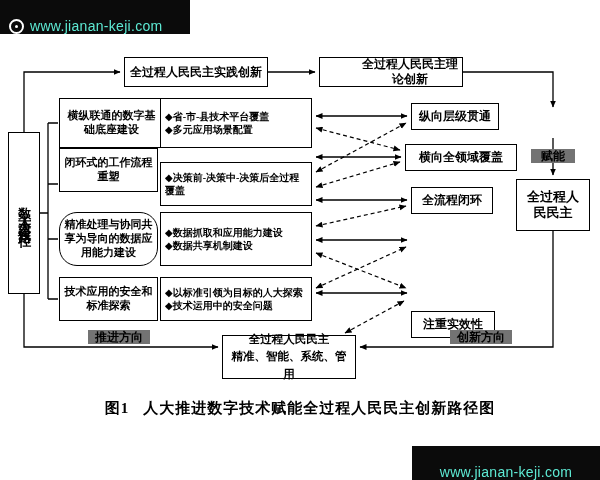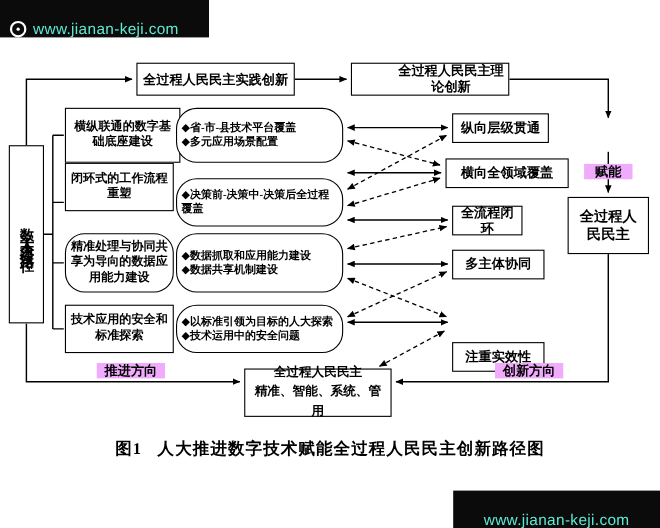--- a/index.html
+++ b/index.html
@@ -2,27 +2,27 @@
 <html><head>
 <meta charset="utf-8">
 <style>
   html,body{margin:0;padding:0;background:#fff;}
   #page{position:relative;width:600px;height:480px;background:#fff;overflow:hidden;
         font-family:"Liberation Serif","DejaVu Serif",serif;color:#000;}
   .box{position:absolute;box-sizing:border-box;border:1.5px solid #000;background:#fff;
        display:flex;align-items:center;justify-content:center;text-align:center;
        font-weight:bold;z-index:2;line-height:1.25;padding:1px 3px;}
   .bullets{flex-direction:column;align-items:flex-start;justify-content:center;
-       text-align:left;padding:2px 4px;line-height:1.3;border-radius:19px;}
+       text-align:left;padding:2px 4px;line-height:1.3;}
   .cat{font-size:11px;}
   .blt{font-size:10px;font-weight:bold;}
   .feat{font-size:12px;}
   .topbox{font-size:12px;}
   .vertical{writing-mode:vertical-rl;letter-spacing:4px;font-size:13px;font-weight:bold;}
-  .lbl{position:absolute;z-index:3;background:#f0abfc;font-weight:bold;text-align:center;
+  .lbl{position:absolute;z-index:3;background:#737373;font-weight:bold;text-align:center;
        font-size:12px;line-height:1.2;}
   #connectors{position:absolute;left:0;top:0;z-index:1;}
   .wm{position:absolute;background:#0b0b0b;display:flex;align-items:flex-end;z-index:5;
       font-family:"Liberation Sans","DejaVu Sans",sans-serif;color:#5eead4;font-size:14px;letter-spacing:.3px;}
   .lens{width:11px;height:11px;border:2px solid #fff;border-radius:50%;display:inline-flex;
         align-items:center;justify-content:center;margin:0 6px 0 9px;flex:0 0 auto;}
   .lens i{width:3px;height:3px;background:#fff;border-radius:50%;}
   #caption{position:absolute;left:0;top:399px;width:600px;text-align:center;
            font-size:15px;font-weight:bold;letter-spacing:1px;}
   #caption .gap{display:inline-block;width:14px;}
@@ -102,22 +102,21 @@
   <div class="box bullets" style="left:160px;top:162px;width:152px;height:44px;">
     <div class="blt">◆决策前-决策中-决策后全过程覆盖</div>
   </div>
   <div class="box bullets" style="left:160px;top:277px;width:152px;height:44px;">
     <div class="blt">◆以标准引领为目标的人大探索</div>
     <div class="blt">◆技术运用中的安全问题</div>
   </div>
 
   <div class="box feat" style="left:411px;top:103px;width:88px;height:27px;text-align:right;">纵向层级贯通</div>
   <div class="box feat" style="left:405px;top:144px;width:112px;height:27px;">横向全领域覆盖</div>
-  <div class="box feat" style="left:411px;top:187px;width:64px;height:27px;">全流程闭环</div>
-  <div class="box feat" style="left:411px;top:227px;width:84px;height:27px;">多主体协同</div>
+  <div class="box feat" style="left:411px;top:187px;width:82px;height:27px;">全流程闭环</div>
   <div class="box feat" style="left:411px;top:280px;width:84px;height:27px;margin-top:31px;">注重实效性</div>
 
   <div class="lbl" style="left:531px;top:149px;width:44px;">赋能</div>
   <div class="box" style="left:516px;top:179px;width:74px;height:52px;font-size:13px;padding:4px 8px;">全过程人民民主</div>
 
   <div class="box" style="left:222px;top:335px;width:134px;height:44px;flex-direction:column;font-size:11.5px;line-height:1.5;">
     <div>全过程人民民主</div>
     <div>精准、智能、系统、管用</div>
   </div>
 

